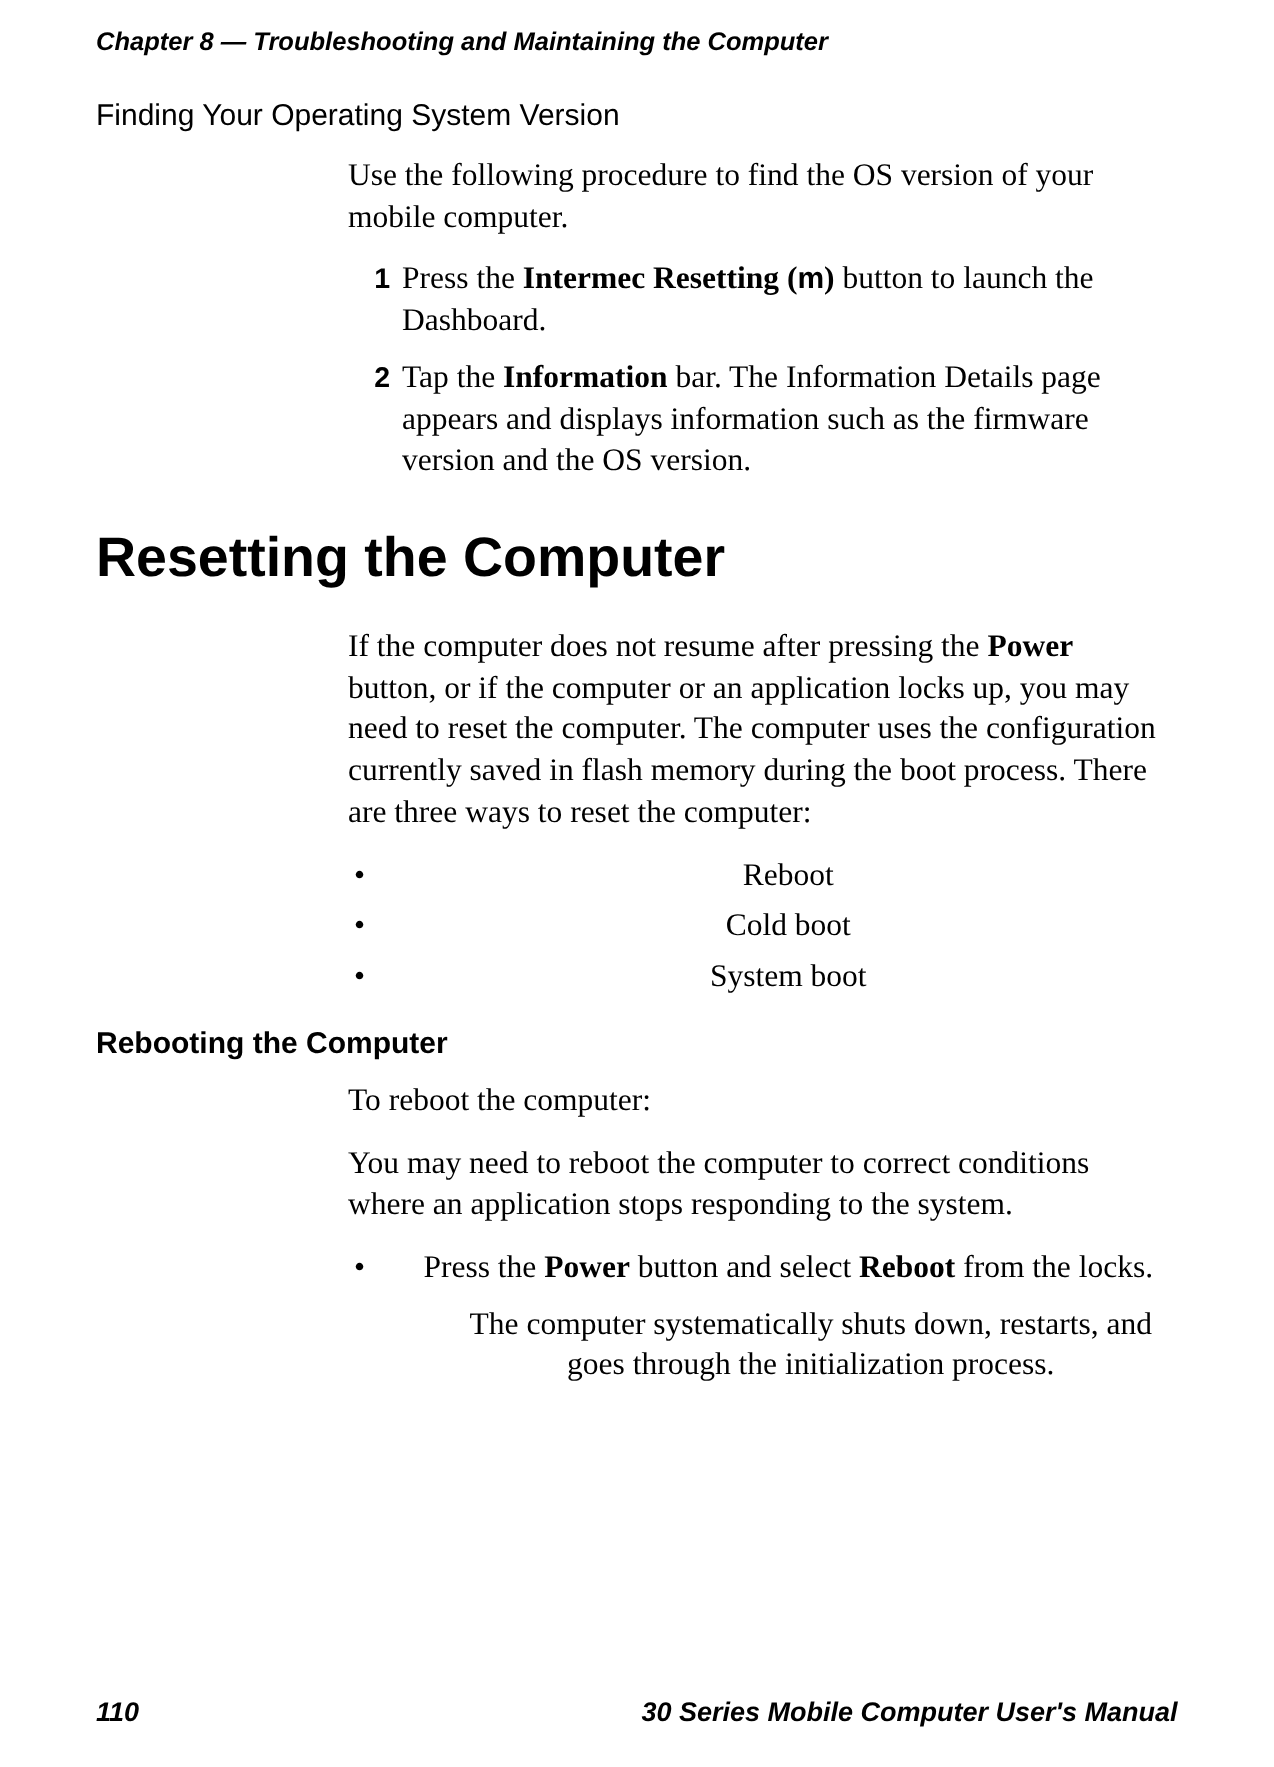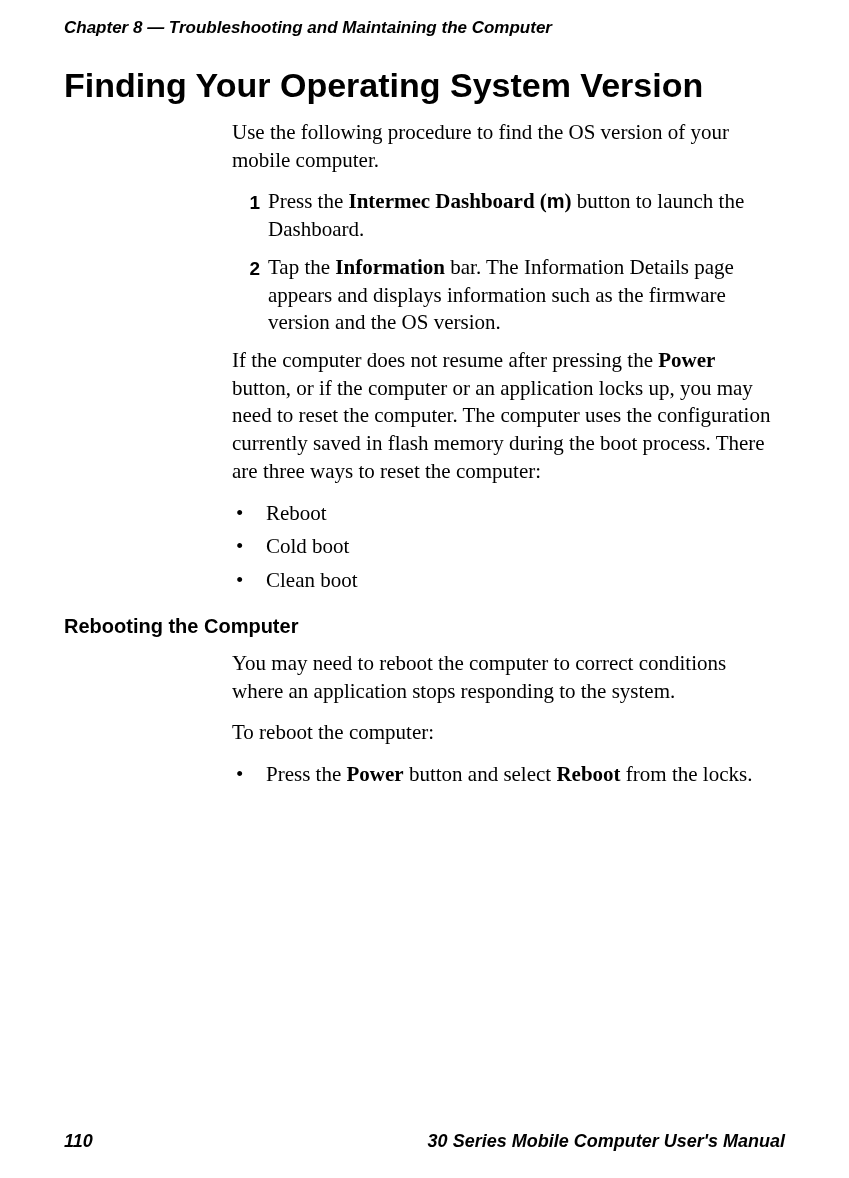--- a/index.html
+++ b/index.html
@@ -22,22 +22,22 @@
   .running-head {
     font-family: Arial, Helvetica, sans-serif;
     font-weight: 700;
     font-style: italic;
     font-size: 17px;
     letter-spacing: 0px;
     margin-bottom: 28px;
   }
   .h2 {
     font-family: Arial, Helvetica, sans-serif;
-    font-weight: 700;
-    font-size: 34px;
+    font-weight: 400;
+    font-size: 20px;
     letter-spacing: 0px;
     margin: 0 0 14px 0;
   }
   .h1 {
     font-family: Arial, Helvetica, sans-serif;
     font-weight: 800;
     font-size: 37px;
     letter-spacing: 0px;
     margin: 30px 0 24px 0;
   }
@@ -74,21 +74,21 @@
   .ul-item {
     display: flex;
     margin: 0 0 6px 0;
   }
   .ul-bullet {
     width: 30px;
     flex: 0 0 30px;
     text-align: left;
     padding-left: 4px;
   }
-  .ul-body { flex: 1; }
+  .ul-body { flex: 1; text-align: center; }
   .sub-para {
     margin: 10px 0 0 30px;
   }
   .bold { font-weight: 700; }
   .sans-inline {
     font-family: Arial, Helvetica, sans-serif;
     font-weight: 700;
     font-size: 20px;
     vertical-align: 0px;
   }
@@ -113,61 +113,63 @@
   <div class="running-head">Chapter 8 — Troubleshooting and Maintaining the Computer</div>
 
   <div class="h2">Finding Your Operating System Version</div>
   <div class="body-indent">
     <p class="para">Use the following procedure to find the OS version of your mobile computer.</p>
 
     <div class="ol">
       <div class="ol-item">
         <div class="ol-num">1</div>
         <div class="ol-body">
-          <span>Press the </span><span class="bold">Intermec Dashboard (</span><span class="sans-inline">m</span><span class="bold">)</span><span> button to launch the Dashboard.</span>
+          <span>Press the </span><span class="bold">Intermec Resetting (</span><span class="sans-inline">m</span><span class="bold">)</span><span> button to launch the Dashboard.</span>
         </div>
       </div>
       <div class="ol-item">
         <div class="ol-num">2</div>
         <div class="ol-body">
           <span>Tap the </span><span class="bold">Information</span><span> bar. The Information Details page appears and displays information such as the firmware version and the OS version.</span>
         </div>
       </div>
     </div>
   </div>
 
+  <div class="h1">Resetting the Computer</div>
   <div class="body-indent">
     <p class="para">
       <span>If the computer does not resume after pressing the </span><span class="bold">Power</span><span> button, or if the computer or an application locks up, you may need to reset the computer. The computer uses the configuration currently saved in flash memory during the boot process. There are three ways to reset the computer:</span>
     </p>
     <div class="ul">
       <div class="ul-item">
         <div class="ul-bullet">•</div>
         <div class="ul-body">Reboot</div>
       </div>
       <div class="ul-item">
         <div class="ul-bullet">•</div>
         <div class="ul-body">Cold boot</div>
       </div>
       <div class="ul-item">
         <div class="ul-bullet">•</div>
-        <div class="ul-body">Clean boot</div>
+        <div class="ul-body">System boot</div>
       </div>
     </div>
   </div>
 
   <div class="h3">Rebooting the Computer</div>
   <div class="body-indent">
+    <p class="para">To reboot the computer:</p>
     <p class="para">You may need to reboot the computer to correct conditions where an application stops responding to the system.</p>
-    <p class="para">To reboot the computer:</p>
     <div class="ul">
       <div class="ul-item">
         <div class="ul-bullet">•</div>
         <div class="ul-body">
           <span>Press the </span><span class="bold">Power</span><span> button and select </span><span class="bold">Reboot</span><span> from the locks.</span>
+          <div class="sub-para">The computer systematically shuts down, restarts, and goes through the initialization process.</div>
         </div>
       </div>
     </div>
   </div>
 
 
   <div class="footer">
     <span>110</span>
     <span>30 Series Mobile Computer User's Manual</span>
   </div>

